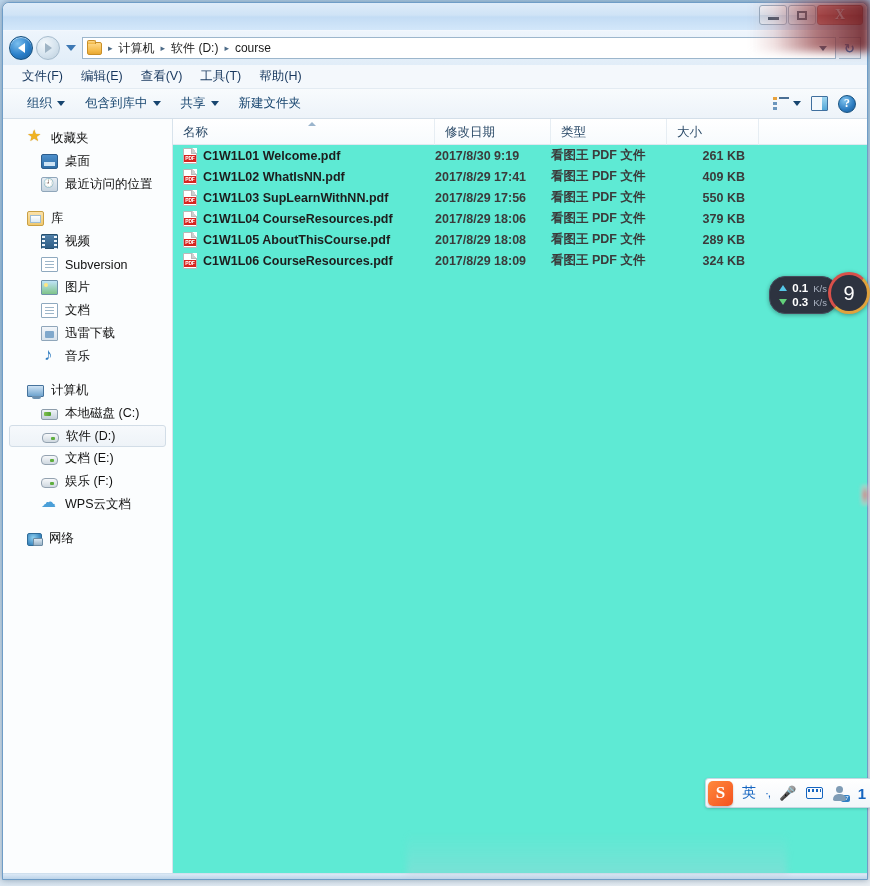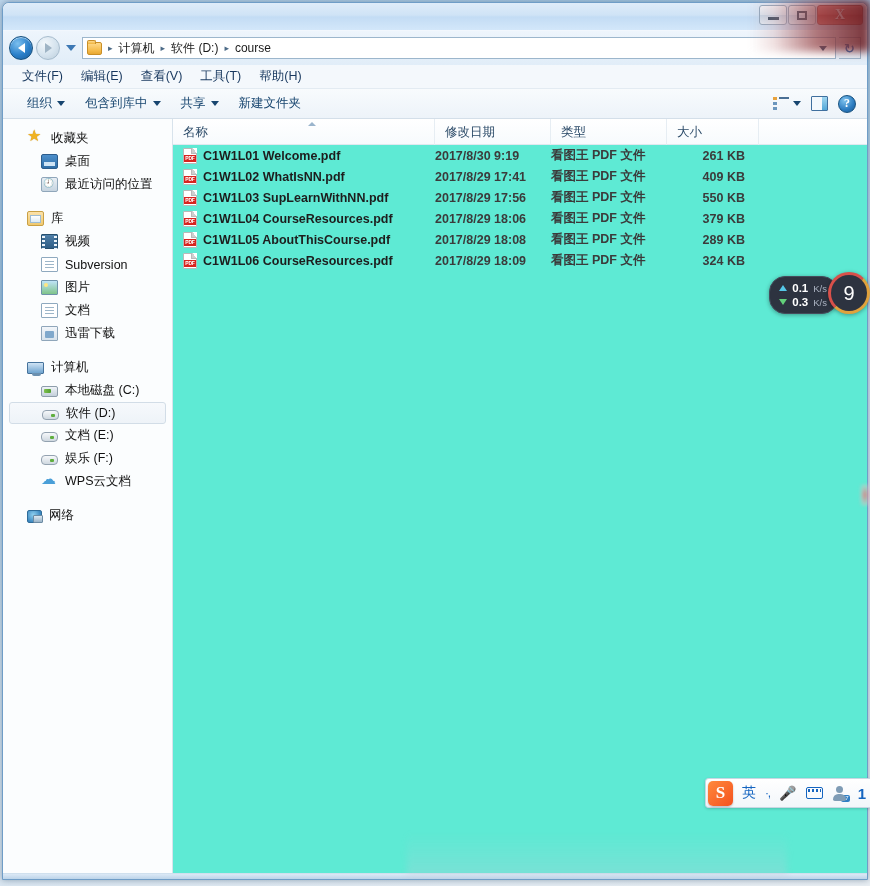--- a/index.html
+++ b/index.html
@@ -787,20 +787,24 @@
         <span>图片</span>
       </div>
       <div class="nav-row child">
         <span class="ic ic-doc"></span>
         <span>文档</span>
       </div>
       <div class="nav-row child">
         <span class="ic ic-xunlei"></span>
         <span>迅雷下载</span>
       </div>
+      <div class="nav-row child">
+        <span class="ic ic-music"></span>
+        <span>音乐</span>
+      </div>
 
       <div class="nav-gap"></div>
 
       <div class="nav-row">
         <span class="ic ic-computer"></span>
         <span>计算机</span>
       </div>
       <div class="nav-row child">
         <span class="ic ic-hdd"></span>
         <span>本地磁盘 (C:)</span>

